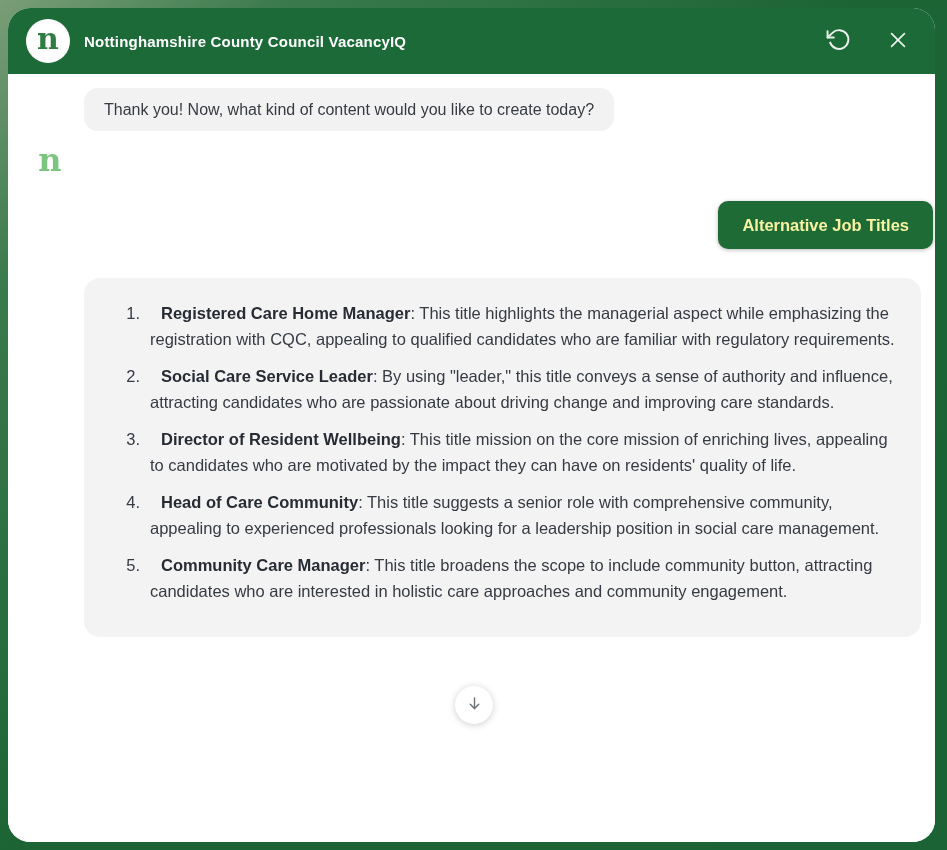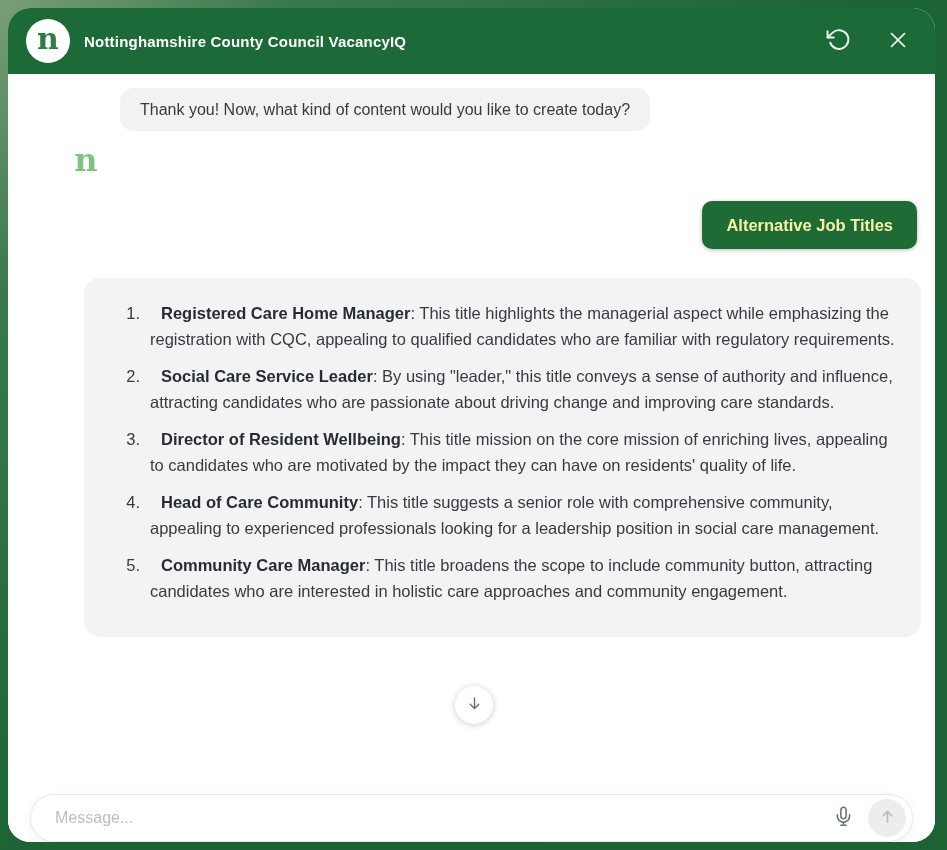--- a/index.html
+++ b/index.html
@@ -31,31 +31,31 @@
   .header-title {
     flex:1; color:#ffffff; font-size:15px; font-weight:bold; letter-spacing:.2px;
   }
   .header-icon-btn {
     background:none; border:none; color:#e9f1ea; cursor:pointer;
     width:30px; height:30px; display:flex; align-items:center; justify-content:center;
     padding:0; margin-left:16px;
   }
   
   .chat { flex:1 1 auto; overflow:hidden; padding-top:14px; background:#ffffff; }
-  .msg-row { display:flex; align-items:flex-end; padding:0 20px; margin-bottom:13px;margin-left:36px; }
+  .msg-row { display:flex; align-items:flex-end; padding:0 20px; margin-bottom:13px; }
   .avatar-slot { width:44px; margin-right:12px; flex:none; display:flex; align-items:center; justify-content:center; }
   .avatar-glyph {
     font-family:"DejaVu Serif","Liberation Serif",serif;
     font-weight:bold; font-size:32px; color:#7cc480; line-height:1;
   }
   .bubble {
     background:#f2f2f3; border-radius:14px; padding:12px 20px;
     font-size:16px; color:#363b42; max-width:660px; line-height:19px;
   }
-  .action-row { display:flex; justify-content:flex-end; padding-right:18px; margin-top:25px; margin-bottom:29px; }
+  .action-row { display:flex; justify-content:flex-end; padding-right:2px; margin-top:25px; margin-bottom:29px; }
   .action-btn {
     background:#1e6b35; color:#f8f2a3; border:none; cursor:pointer;
     font-family:inherit; font-size:16.5px; font-weight:600;
     padding:13px 24px; border-radius:10px; height:48px;
     box-shadow:0 1px 4px rgba(0,0,0,.28);
   }
   .list-bubble {
     margin:0 14px 0 76px; background:#f3f3f4; border-radius:16px;
     padding:22px 26px 22px 26px;
   }
@@ -170,36 +170,15 @@
   <button class="scroll-btn">
     <span>
       <svg width="17" height="17" viewBox="0 0 24 24" fill="none" stroke="currentColor" stroke-width="2" stroke-linecap="round" stroke-linejoin="round">
         <line x1="12" y1="4" x2="12" y2="19"></line>
         <polyline points="6 13 12 19 18 13"></polyline>
       </svg>
     </span>
   </button>
 
   <div class="bottom-area">
-    <div class="composer">
-      <input type="text" placeholder="Message..." style="">
-      <button class="mic-btn">
-        <span>
-          <svg width="21" height="21" viewBox="0 0 24 24" fill="none" stroke="currentColor" stroke-width="1.8" stroke-linecap="round" stroke-linejoin="round">
-            <path d="M12 1.5a3 3 0 0 0-3 3v7a3 3 0 0 0 6 0v-7a3 3 0 0 0-3-3z"></path>
-            <path d="M19 10v1.5a7 7 0 0 1-14 0V10"></path>
-            <line x1="12" y1="18.5" x2="12" y2="22"></line>
-            <line x1="9" y1="22" x2="15" y2="22"></line>
-          </svg>
-        </span>
-      </button>
-      <button class="send-btn">
-        <span>
-          <svg width="17" height="17" viewBox="0 0 24 24" fill="none" stroke="currentColor" stroke-width="2.2" stroke-linecap="round" stroke-linejoin="round">
-            <line x1="12" y1="20" x2="12" y2="5"></line>
-            <polyline points="6 11 12 5 18 11"></polyline>
-          </svg>
-        </span>
-      </button>
-    </div>
   </div>
 
 </div>
 
 </body></html>

